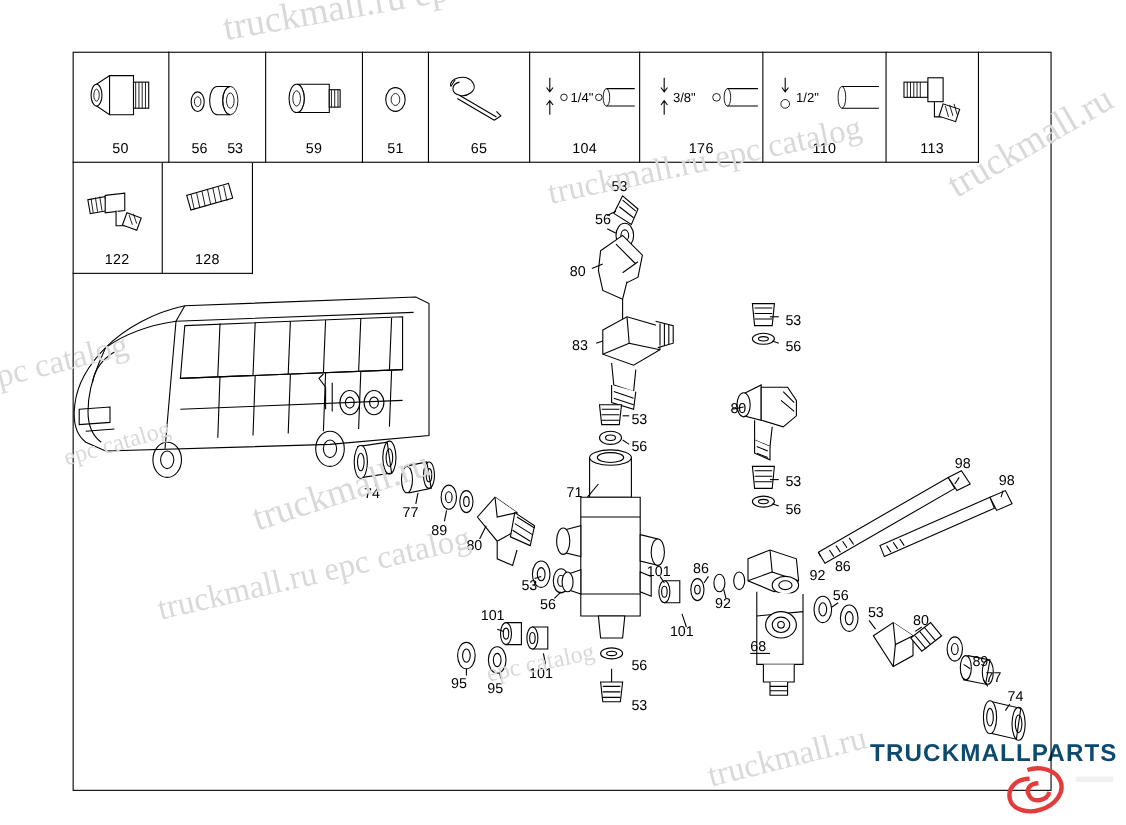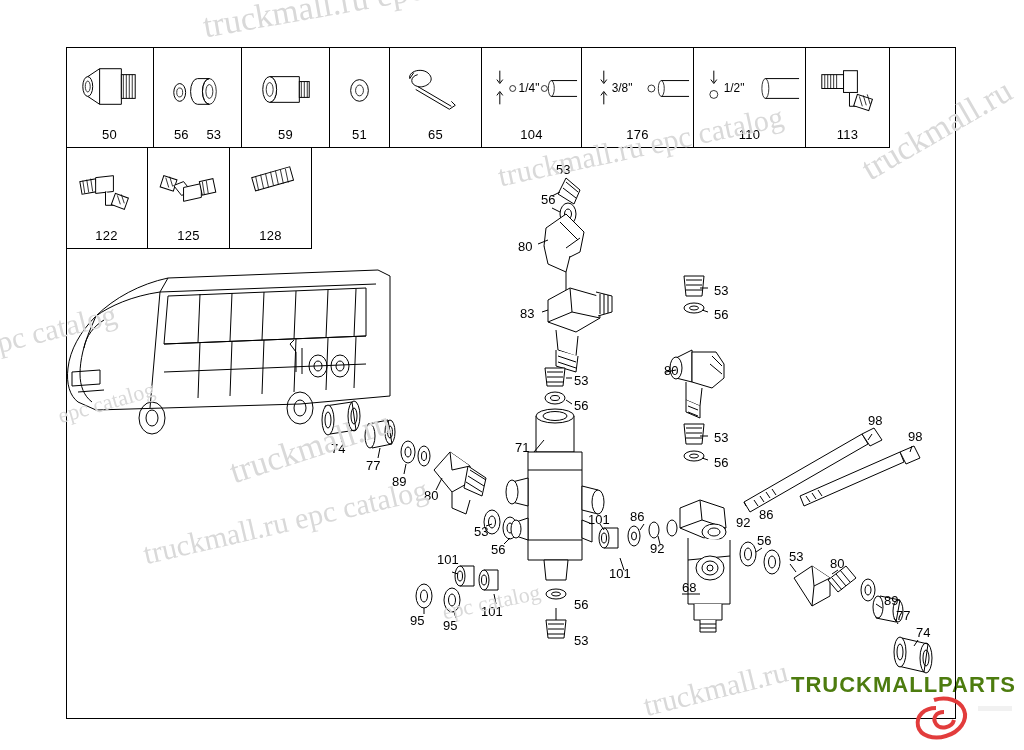--- a/index.html
+++ b/index.html
@@ -128,21 +128,21 @@
     z-index: 6;
     pointer-events: none;
   }
   .logo-text {
     position: absolute;
     right: 8px;
     bottom: 52px;
     font-family: "Liberation Sans", sans-serif;
     font-size: 22px;
     font-weight: bold;
-    color: #4d7c0f;
+    color: #0c4a6e;
     letter-spacing: 1px;
   }
 </style>
 </head>
 <body>
 
 <div id="stage">
 
   <div class="wm-layer">
     <div class="wm big" style="left:200px;top:8px;transform:rotate(-10deg)">truckmall.ru epc catalog</div>
@@ -294,33 +294,20 @@
           <path class="st-thin" d="M17,23 L19,36 M21,22 L23,35 M25,21 L27,34"></path>
           <polygon class="st-f" points="30,20 48,18 48,34 30,36"></polygon>
           <path class="st-f" d="M40,34 L40,48 L52,48 L52,42"></path>
           <rect class="st-f" x="50" y="36" width="14" height="12" transform="rotate(20 50 36)"></rect>
           <path class="st-thin" d="M52,38 L55,47 M56,37 L59,46"></path>
         </svg>
       </div>
       <div class="num">122</div>
     </div>
 
-    <div class="cell" style="width:82px">
-      <div class="art">
-        <svg class="cell-svg" viewBox="0 0 82 62">
-          <rect class="st-f" x="16" y="18" width="14" height="12" transform="rotate(18 16 18)"></rect>
-          <path class="st-thin" d="M18,20 L21,30 M22,19 L25,29"></path>
-          <path class="st-f" d="M26,28 L34,38 L44,34 L36,24 z"></path>
-          <polygon class="st-f" points="36,30 54,26 54,40 36,44"></polygon>
-          <rect class="st-f" x="52" y="24" width="14" height="14" transform="rotate(-12 52 24)"></rect>
-          <path class="st-thin" d="M55,24 L57,37 M59,23 L61,36"></path>
-        </svg>
-      </div>
-      <div class="num">125</div>
-    </div>
 
     <div class="cell" style="width:82px">
       <div class="art">
         <svg class="cell-svg" viewBox="0 0 82 62">
           <rect class="st-f" x="22" y="20" width="40" height="14" transform="rotate(-16 22 20)"></rect>
           <path class="st-thin" d="M26,19 L29,33 M31,17 L34,31 M36,16 L39,30 M41,14 L44,28 M46,13 L49,27 M51,12 L54,26 M56,11 L59,25"></path>
         </svg>
       </div>
       <div class="num">128</div>
     </div>

